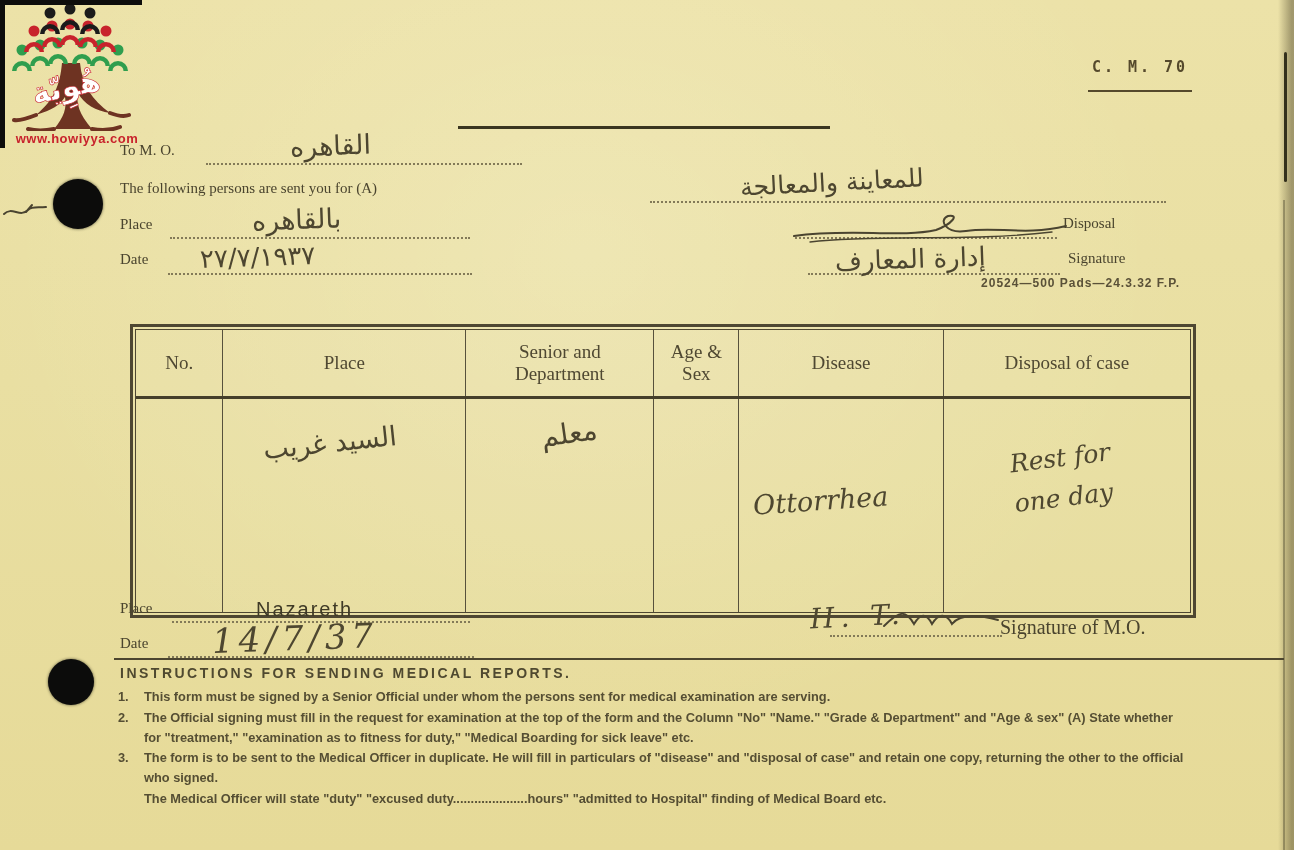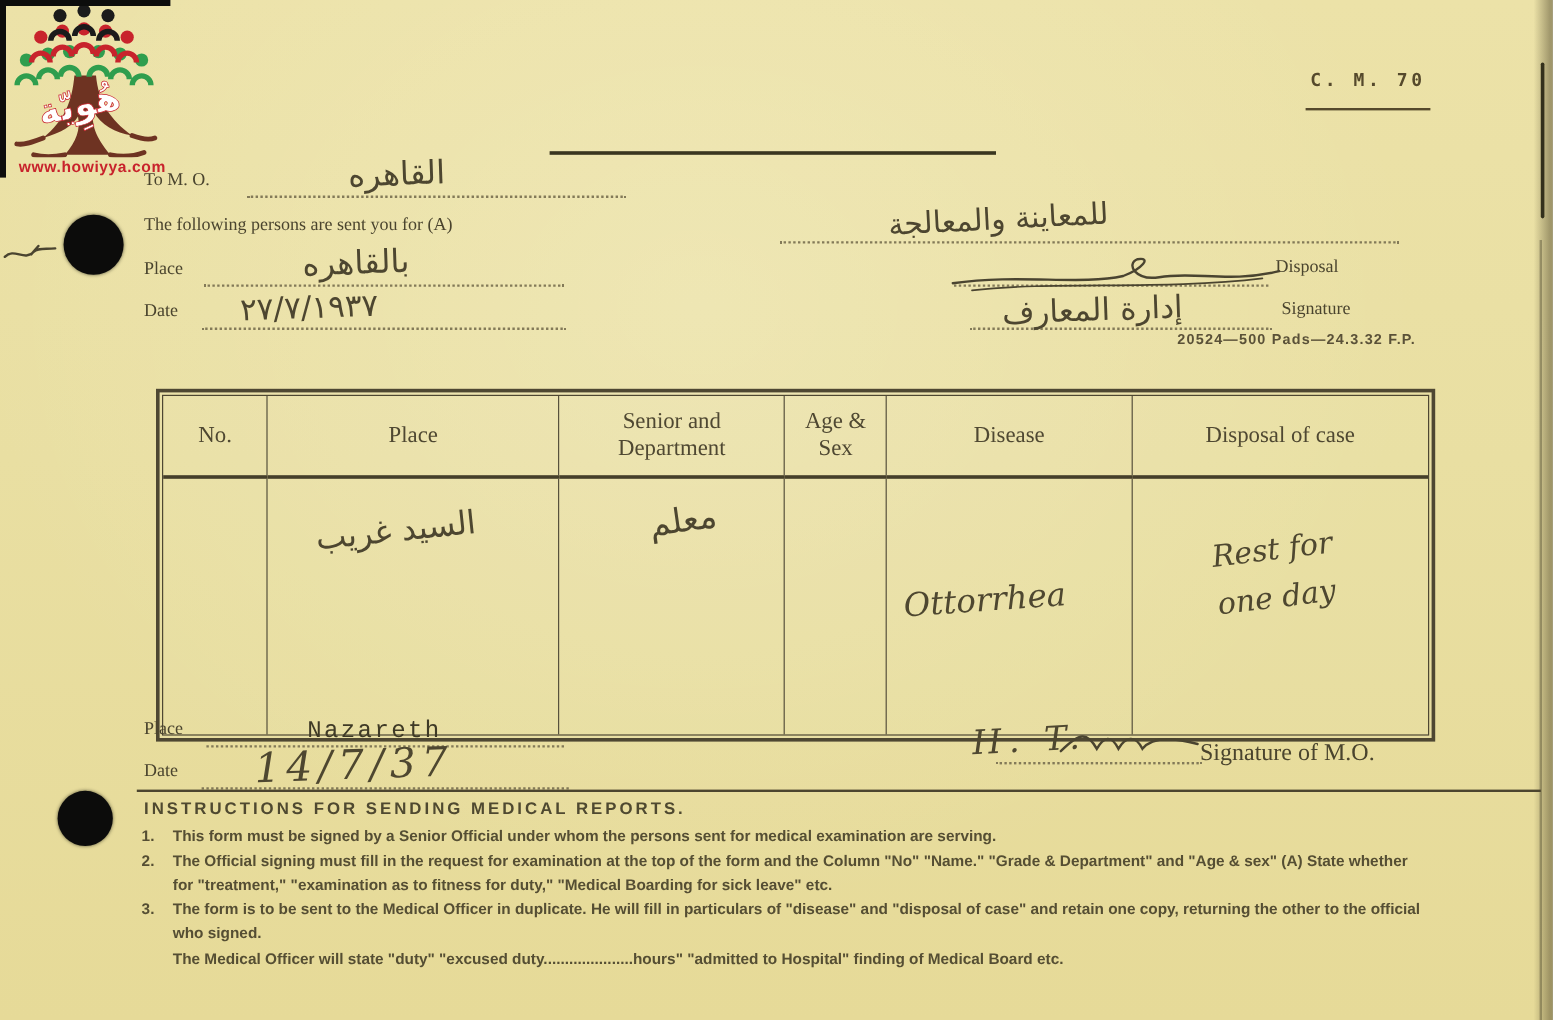--- a/index.html
+++ b/index.html
@@ -28,21 +28,21 @@
     letter-spacing:3px;color:#55492c;border-bottom:2px solid #55492c;padding-bottom:14px;}
   .title{left:420px;top:80px;width:450px;text-align:center;
     font-family:"Liberation Sans",sans-serif;font-size:36px;font-weight:800;
     letter-spacing:7px;color:#33301c;}
   .title-rule{left:458px;top:126px;width:372px;height:3px;background:#3a3620;}
   
   .lbl{font-size:15px;color:#4a442e;}
   .dots{border-bottom:2px dotted #837a58;height:1px;}
   .hand-ar{font-family:"DejaVu Sans",sans-serif;color:#4d4630;direction:rtl;}
   .hand-en{font-family:"DejaVu Serif",serif;font-style:italic;color:#4e4730;}
-  .typed{font-family:Liberation Mono, monospace;color:#3f3a26;}
+  .typed{font-family:Liberation Sans, sans-serif;color:#3f3a26;}
   .print-ref{font-size:12px;letter-spacing:1px;color:#5a5138;text-align:right;
     font-family:"Liberation Sans",sans-serif;font-weight:bold;}
   
   .table-outer{left:130px;top:296px;width:1056px;height:284px;
     border:3px solid #4e4732;padding:2px;background:rgba(255,255,255,0.03);margin-top:28px;}
   .table-inner{border:1px solid #4e4732;width:100%;height:100%;box-sizing:border-box;}
   table{border-collapse:collapse;width:100%;height:100%;table-layout:fixed;}
   th{font-weight:normal;font-size:19px;color:#4f4832;line-height:1.15;
     border-right:1px solid #57513c;border-bottom:3px solid #453f2a;
     height:62px;vertical-align:middle;text-align:center;padding:2px 6px;}

